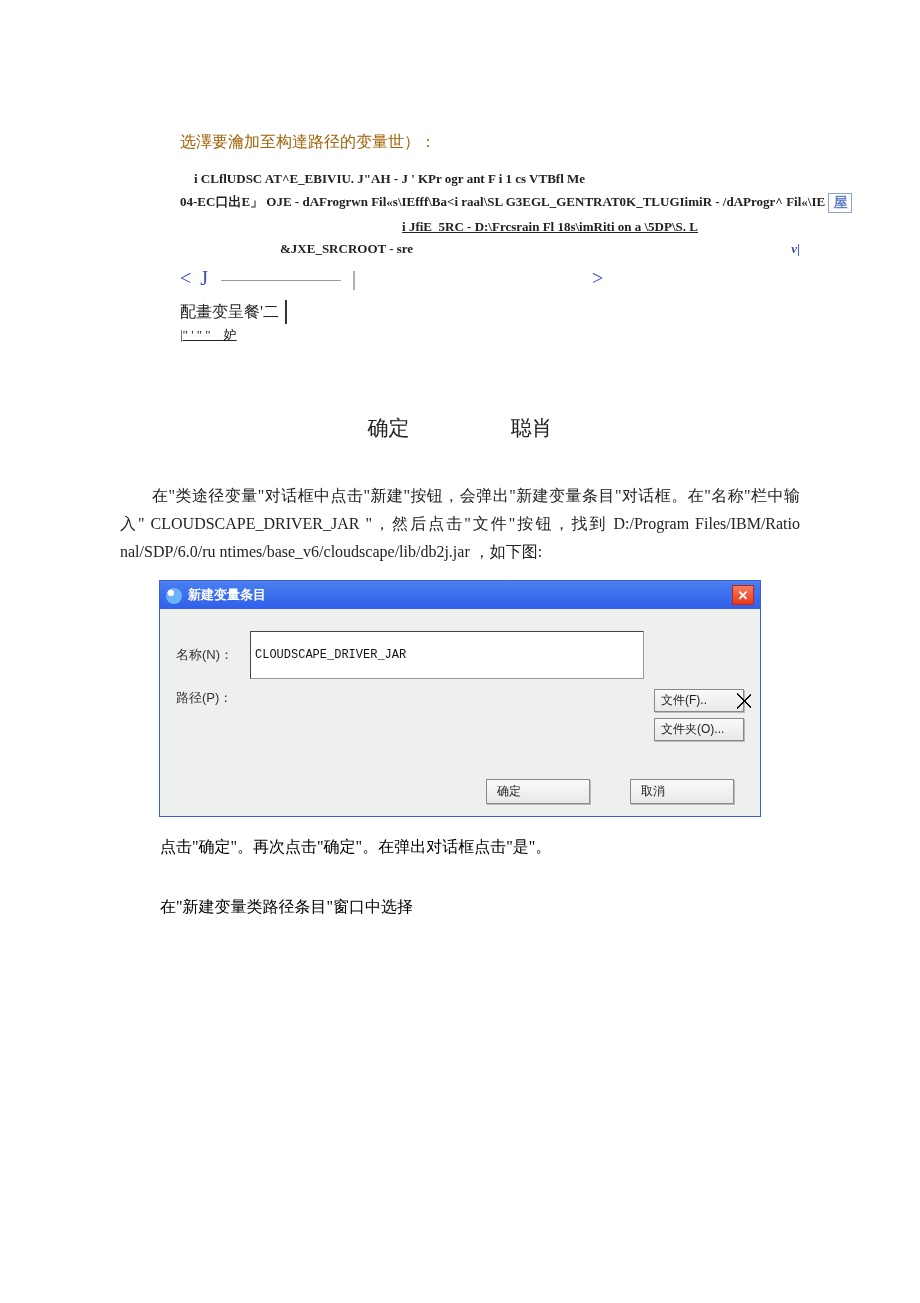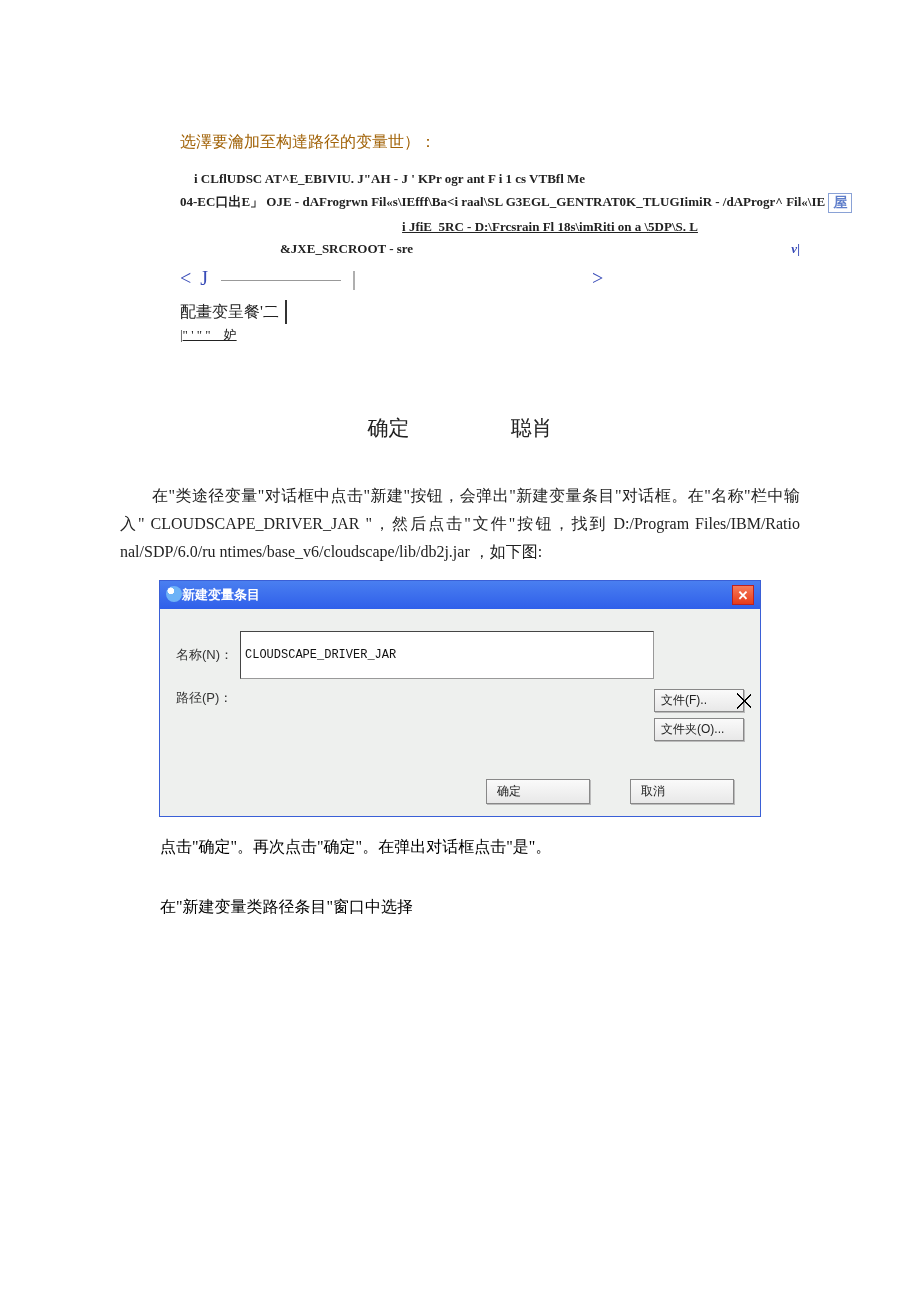--- a/index.html
+++ b/index.html
@@ -93,21 +93,22 @@
     background: linear-gradient(#4a7ff0, #2f5fea);
     color: #fff;
     font-weight: bold;
     padding: 4px 6px;
     display: flex;
     align-items: center;
     justify-content: space-between;
   }
   .dlg-title .left {
     display: flex;
-    align-items: flex-start;
+    align-items: flex-end;
+    gap: 6px;
   }
   .dlg-title .icon {
     width: 16px; height: 16px;
     background: radial-gradient(circle at 30% 30%, #fff 0 20%, #6db2f7 22% 100%);
     border-radius: 50%;
   }
   .dlg-close {
     width: 20px; height: 18px;
     background: linear-gradient(#f67b5a,#e63b1a);
     border: 1px solid #b22;
@@ -119,20 +120,21 @@
     font-size: 13px;
     line-height: 1;
   }
   .dlg-body {
     background: #eef0ee;
     padding: 22px 16px 12px 16px;
   }
   .form-row {
     display: flex;
     align-items: center;
+    gap: 10px;
     margin-bottom: 10px;
   }
   .form-row .lbl {
     width: 64px;
     color: #333;
     white-space: nowrap;
   }
   .form-row input[type=text] {
     flex: 1;
     background: #fff;

